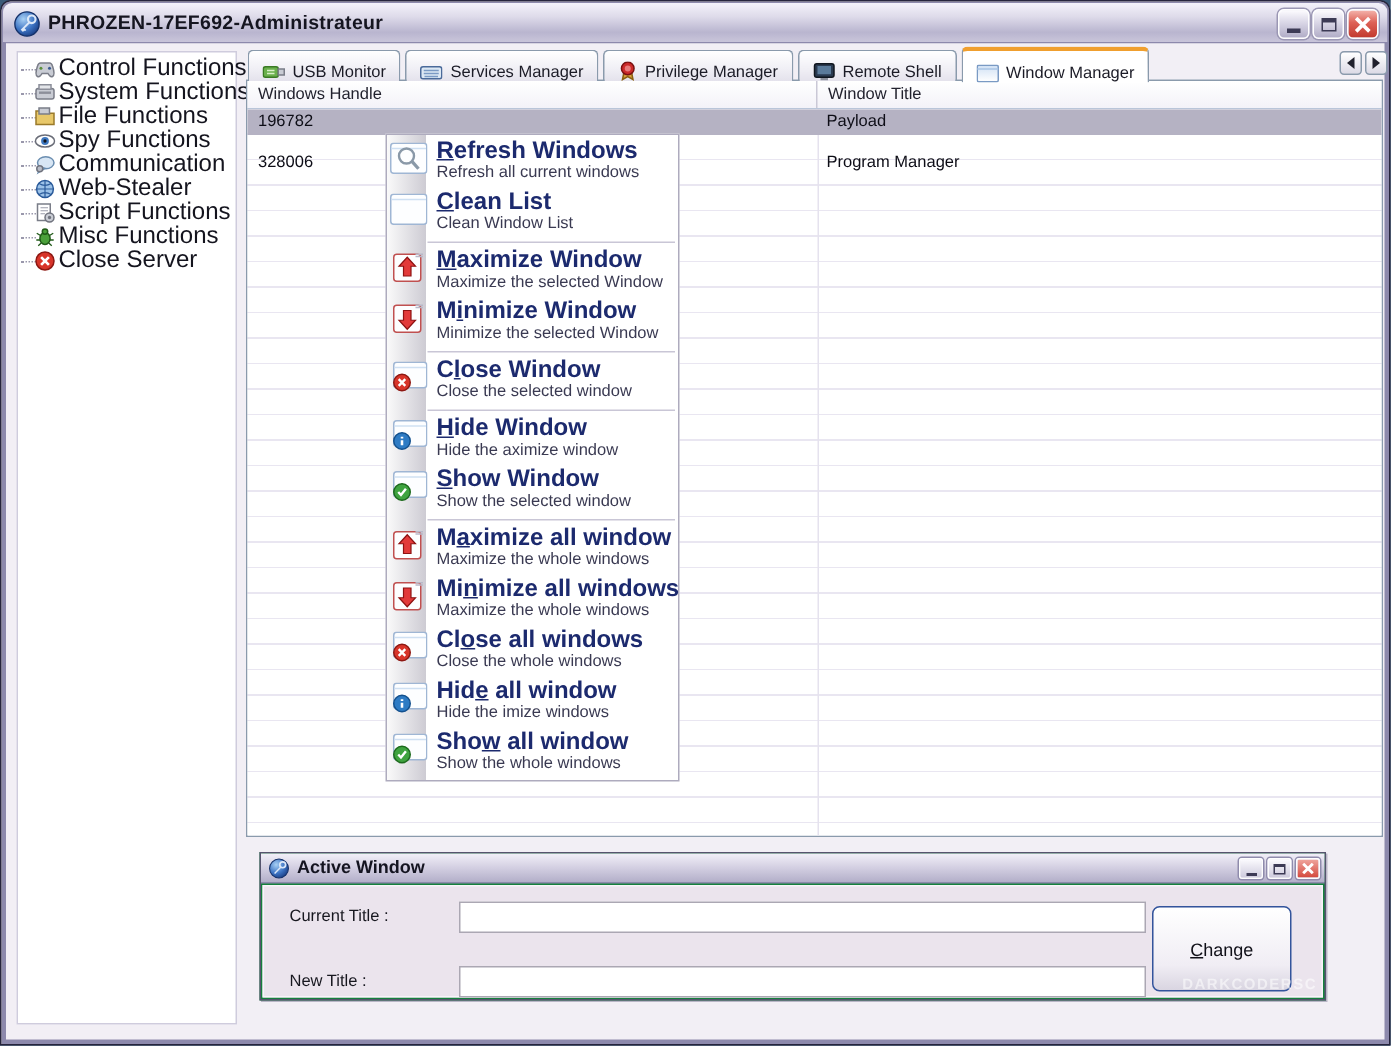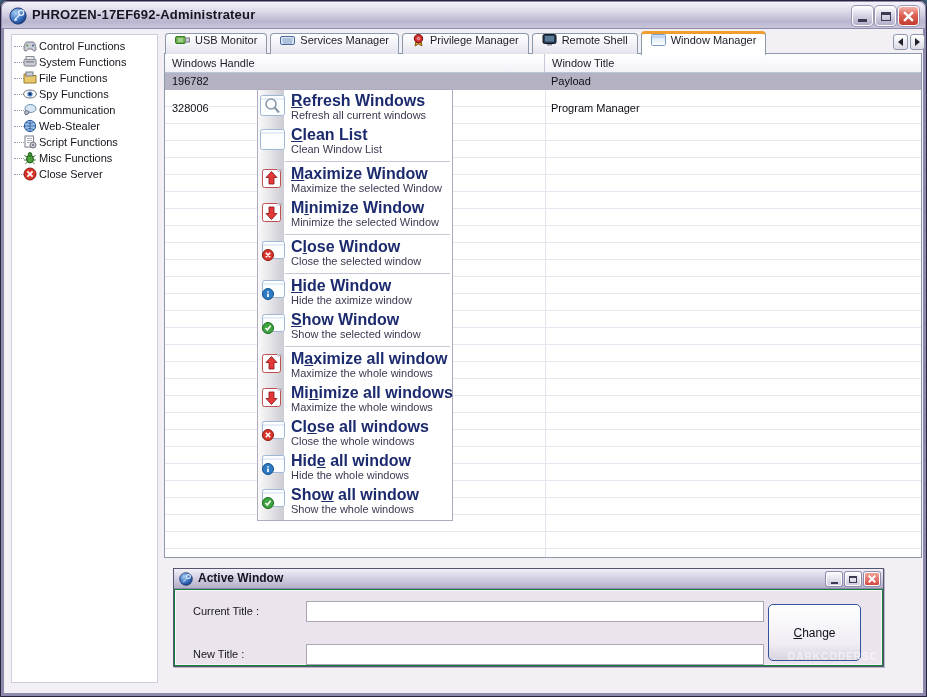--- a/index.html
+++ b/index.html
@@ -20,28 +20,28 @@
          background:linear-gradient(#fcfbfe, #d9d6e6 45%, #b1adc7);
          display:flex; align-items:center; justify-content:center; }
   .ctl.close { background:linear-gradient(#f3b2aa, #dd6156 45%, #c23a2e); }
   .glyph-min { width:9px; height:3px; background:#3c3a55; margin-top:9px; }
   .glyph-max { width:10px; height:9px; border:1px solid #3c3a55; border-top:3px solid #3c3a55; background:transparent; }
 
   
   .tree { position:absolute; left:10px; top:33px; width:147px; height:649px;
           background:#ffffff; border:1px solid #cfccdd; padding-top:3px; }
   .tree-item { position:relative; height:16px; display:flex; align-items:center;
-               padding-left:27px; font-size:11px; color:#14141e; cursor:default; white-space:nowrap; }
+               padding-left:27px; font-size:16px; color:#14141e; cursor:default; white-space:nowrap; }
   .tree-item::before { content:""; position:absolute; left:2px; top:8px; width:10px;
                        border-top:1px dotted #9a98ac; }
   .tree-item .t-ico { position:absolute; left:11px; top:1px; width:14px; height:14px; }
 
   
   .tabs { position:absolute; left:164px; top:31px; height:22px; display:flex; align-items:flex-end; z-index:3; }
-  .tab { display:flex; align-items:flex-start; gap:5px; height:21px; padding:0 9px;
+  .tab { display:flex; align-items:flex-end; gap:5px; height:21px; padding:0 9px;
          margin-right:3px; font-size:11px; color:#1b1b26;
          background:linear-gradient(#ffffff,#f0eff5 60%, #e4e2ec);
          border:1px solid #8a9aac; border-bottom:none; border-radius:4px 4px 0 0; }
   .tab.active { height:24px; background:#ffffff; position:relative; z-index:4;
                 border-top:3px solid #f09f2e; margin-bottom:-1px; }
   .tab-scroll { position:absolute; top:33px; width:15px; height:16px;
                 border:1px solid #8a9aac; border-radius:3px;
                 background:linear-gradient(#ffffff,#dcdae6); display:flex; align-items:center; justify-content:center; }
   .tab-scroll.left { left:892px; } .tab-scroll.right { left:909px; }
   .arr-l { width:0; height:0; border:4px solid transparent; border-right:5px solid #20202c; margin-left:-4px; }
@@ -394,21 +394,21 @@
       <div class="mi-sub">Close the whole windows</div>
     </div>
     <div class="menu-item">
       <svg class="mi-ico" viewBox="0 0 25 21">
           <rect x="2.5" y="0.5" width="22" height="17" rx="2" fill="#fdfeff" stroke="#9fb6d4"></rect>
           <path d="M3 4h21" stroke="#cfe0f2"></path>
           <circle cx="8" cy="14" r="5.5" fill="#2e7bc4" stroke="#14518e"></circle>
           <path d="M8 11.2 v1.2 M8 13.5 v3.4" stroke="#ffffff" stroke-width="1.7"></path>
         </svg>
       <div class="mi-title">Hid<u>e</u> all window</div>
-      <div class="mi-sub">Hide the whole windows</div>
+      <div class="mi-sub">Hide the imize windows</div>
     </div>
     <div class="menu-item">
       <svg class="mi-ico" viewBox="0 0 25 21">
           <rect x="2.5" y="0.5" width="22" height="17" rx="2" fill="#fdfeff" stroke="#9fb6d4"></rect>
           <path d="M3 4h21" stroke="#cfe0f2"></path>
           <circle cx="8" cy="14" r="5.5" fill="#3fa33f" stroke="#1d6a1d"></circle>
           <path d="M5.5 14 l1.8 2 L10.6 11.8" stroke="#ffffff" stroke-width="1.6" fill="none"></path>
         </svg>
       <div class="mi-title">Sho<u>w</u> all window</div>
       <div class="mi-sub">Show the whole windows</div>

